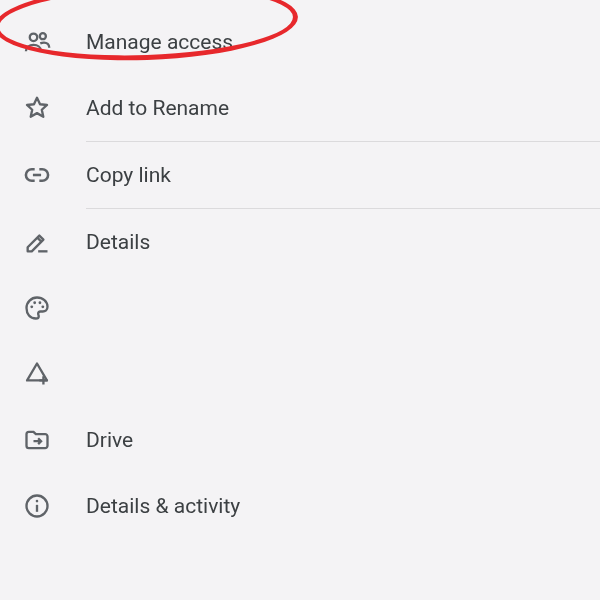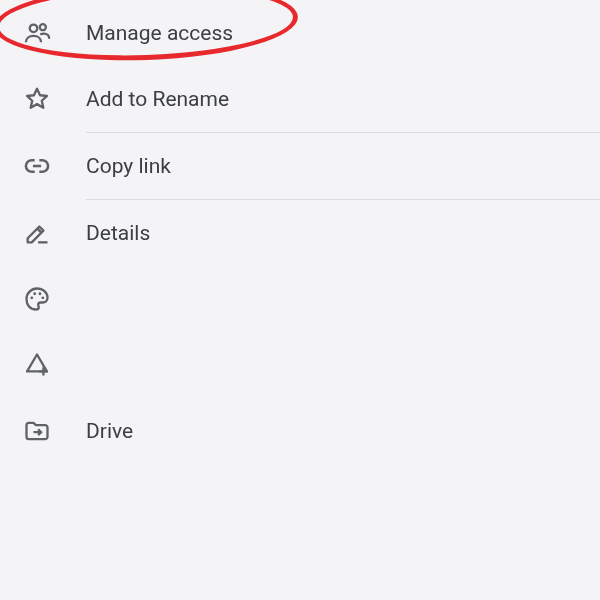--- a/index.html
+++ b/index.html
@@ -6,21 +6,21 @@
     body {
       width: 600px;
       height: 600px;
       background: #f4f3f5;
       font-family: Roboto, "Helvetica Neue", Arial, sans-serif;
       color: #3c4043;
       overflow: hidden;
       position: relative;
     }
     .menu {
-      padding-top: 0;
+      padding-top: 9px;
     }
     .menu-item {
       display: flex;
       align-items: center;
       height: 66px;
       padding-left: 22px;
       cursor: pointer;
     }
     .menu-item .icon {
       width: 30px;
@@ -147,16 +147,28 @@
       <svg viewBox="0 0 24 24">
           <g stroke="#5f6368" stroke-width="2" fill="none">
             <path d="M3 7c0-1 .8-2 2-2h4l2 2h8c1 0 2 1 2 2v8c0 1-1 2-2 2H5c-1.2 0-2-1-2-2V7z"></path>
             <path d="M9 13h6M13 10.5L15.5 13 13 15.5"></path>
           </g>
         </svg>
     </span>
     <span class="label">Drive</span>
   </div>
 
+  <div class="menu-item">
+    <span class="icon">
+      <svg viewBox="0 0 24 24">
+          <g stroke="#5f6368" stroke-width="2" fill="none">
+            <circle cx="12" cy="12" r="9"></circle>
+            <path d="M12 11v6"></path>
+            <circle cx="12" cy="7.8" r="1.1" fill="#5f6368" stroke="none"></circle>
+          </g>
+        </svg>
+    </span>
+    <span class="label">Details &amp; activity</span>
+  </div>
 
 </div>
 
 <div class="highlight-ellipse"></div>
 
 </body></html>

